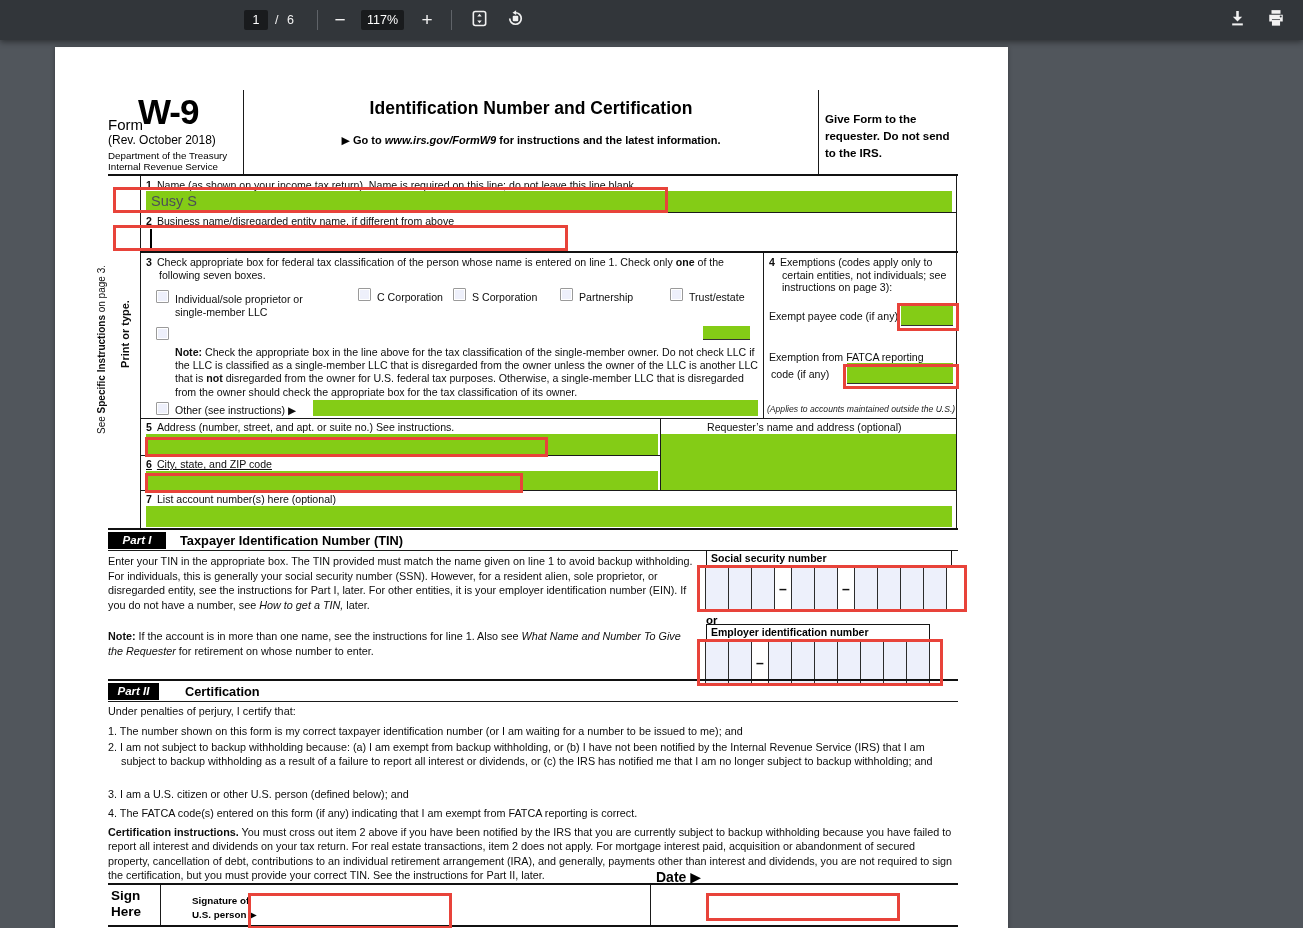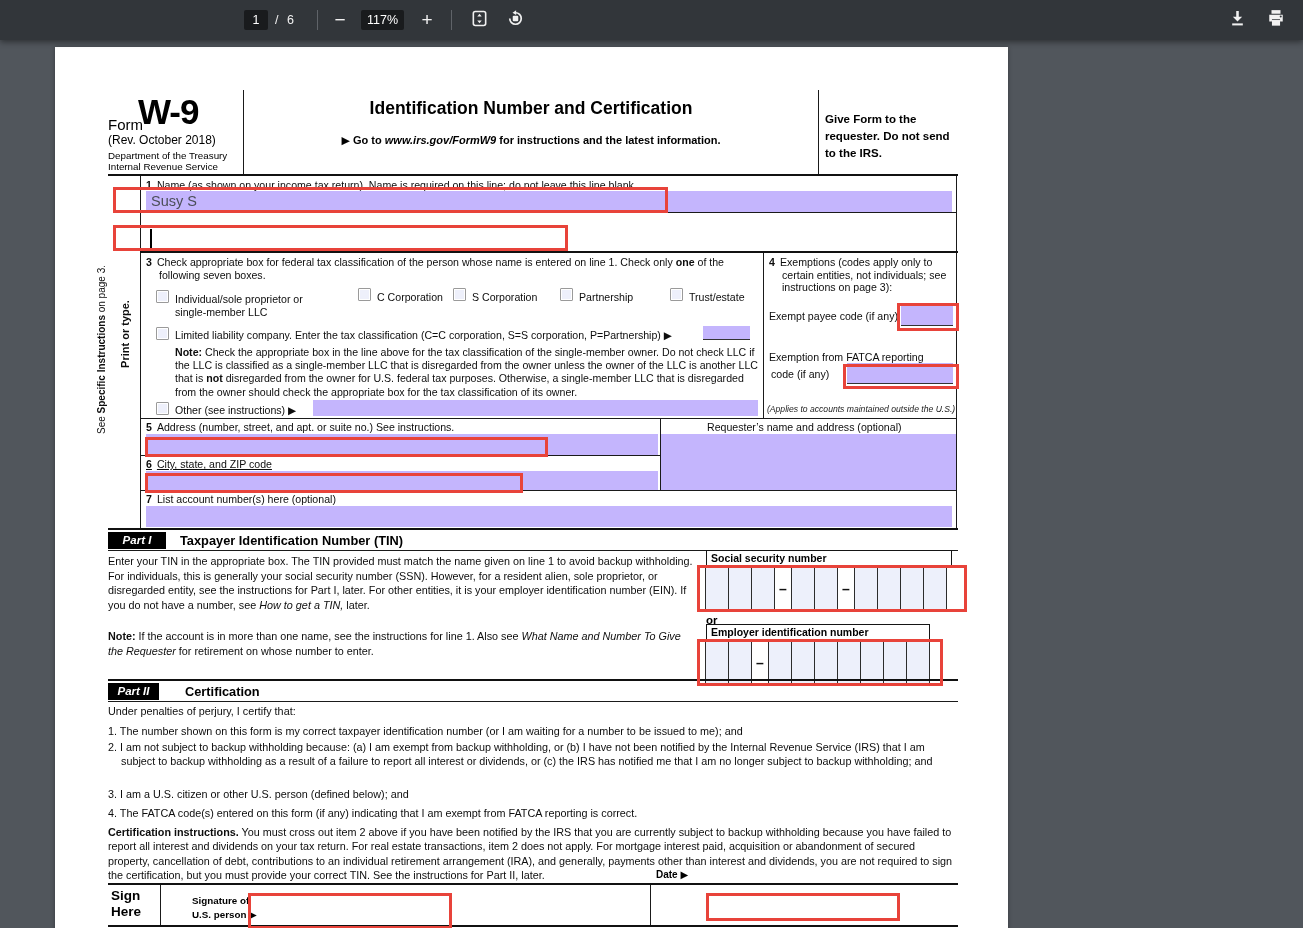--- a/index.html
+++ b/index.html
@@ -24,21 +24,21 @@
             background:#51565c; }
   #page { position:absolute; left:55px; top:7px; width:953px; height:960px;
           background:#fff; box-shadow:0 1px 4px rgba(0,0,0,.35); }
 
   .lbl { font-size:10.6px; color:#0d0d0d; line-height:12.5px; }
   .num { font-weight:bold; margin-right:5px; }
   .b { font-weight:bold; } .i { font-style:italic; }
   .hline { position:absolute; background:#1a1a1a; height:1px; }
   .hline2 { position:absolute; background:#111; height:2px; }
   .vline { position:absolute; background:#1a1a1a; width:1px; }
-  .field { position:absolute; background:#c4b5fd; }
+  .field { position:absolute; background:#84cc16; }
   .redbox { position:absolute; border:3px solid #e8433a; z-index:6; }
   .cb { position:absolute; width:13px; height:13px; background:#eef0fb;
         border:1px solid #9a9a9a; border-radius:1px; box-shadow:inset 0 0 0 1px #fff; }
   .badge { position:absolute; background:#000; color:#fff; font-weight:bold;
            font-style:italic; font-size:11.5px; text-align:center; padding-top:2px; height:17px; }
   .digit-row { position:absolute; display:flex; align-items:center; }
   .dg { width:24px; height:43px; background:#edf0fb; border:1px solid #2c2c2c;
         margin-left:-1px; }
   .dg.first { margin-left:0; }
   .dash { width:16px; text-align:center; font-weight:bold; font-size:14px; color:#111; }
@@ -138,41 +138,43 @@
 
   <div class="abs lbl" style="left:91px; top:132px; width:800px;">
     <span class="num">1</span><span>Name (as shown on your income tax return). Name is required on this line; do not leave this line blank.</span>
   </div>
   <div class="field" style="left:91px; top:144px; width:806px; height:21px;">
     <span class="abs" style="left:5px; top:2px; font-size:14.5px; color:#4b4e58;">Susy S</span>
   </div>
   <div class="redbox" style="left:58px; top:140px; width:555px; height:26px;"></div>
   <div class="hline" style="left:85px; top:165px; width:816px;"></div>
 
+  <div class="abs lbl" style="left:91px; top:168px; width:800px;">
+    <span class="num">2</span><span>Business name/disregarded entity name, if different from above</span>
+  </div>
   <div class="abs" style="left:91px; top:181px; width:806px; height:21px;"></div>
   <div class="caret" style="left:95px; top:182px; height:19px;"></div>
   <div class="redbox" style="left:58px; top:178px; width:455px; height:26px;"></div>
   <div class="hline2" style="left:85px; top:204px; width:818px;"></div>
 
   <div class="abs lbl hang" style="left:91px; top:209px; width:618px;">
     <span class="num">3</span><span>Check appropriate box for federal tax classification of the person whose name is entered on line 1. Check only </span><span class="b">one</span><span> of the following seven boxes.</span>
   </div>
   <div class="cb" style="left:101px; top:243px;"></div>
   <div class="abs lbl" style="left:120px; top:246px; width:152px;">Individual/sole proprietor or single-member LLC</div>
   <div class="cb" style="left:303px; top:241px;"></div>
   <div class="abs lbl" style="left:322px; top:244px;">C Corporation</div>
   <div class="cb" style="left:398px; top:241px;"></div>
   <div class="abs lbl" style="left:417px; top:244px;">S Corporation</div>
   <div class="cb" style="left:505px; top:241px;"></div>
   <div class="abs lbl" style="left:524px; top:244px;">Partnership</div>
   <div class="cb" style="left:615px; top:241px;"></div>
   <div class="abs lbl" style="left:634px; top:244px;">Trust/estate</div>
 
   <div class="cb" style="left:101px; top:280px;"></div>
-  <div class="abs lbl" style="left:120px; top:282px; width:575px;">Limited liability company. Enter the tax classification (C=C corporation, S=S corporation, P=Partnership) ▶</div>
   <div class="field" style="left:648px; top:279px; width:47px; height:14px; border-bottom:1px solid #333;"></div>
 
   <div class="abs lbl" style="left:120px; top:299px; width:588px; line-height:13.2px;">
     <span class="b">Note:</span><span> Check the appropriate box in the line above for the tax classification of the single-member owner.  Do not check LLC if the LLC is classified as a single-member LLC that is disregarded from the owner unless the owner of the LLC is another LLC that is </span><span class="b">not</span><span> disregarded from the owner for U.S. federal tax purposes. Otherwise, a single-member LLC that is disregarded from the owner should check the appropriate box for the tax classification of its owner.</span>
   </div>
 
   <div class="cb" style="left:101px; top:355px;"></div>
   <div class="abs lbl" style="left:120px; top:357px;">Other (see instructions) ▶</div>
   <div class="field" style="left:258px; top:353px; width:445px; height:16px;"></div>
 
@@ -285,20 +287,20 @@
   </div>
   <div class="vline" style="left:105px; top:838px; height:42px;"></div>
   <div class="abs b" style="left:113px; top:847px; font-size:9.8px; line-height:14px;margin-left:24px;">
     <div>Signature of</div>
     <div>U.S. person ▶</div>
   </div>
   <div class="abs" style="left:196px; top:849px; width:198px; height:28px;"></div>
   <div class="redbox" style="left:193px; top:846px; width:204px; height:36px;"></div>
 
   <div class="vline" style="left:595px; top:838px; height:42px;"></div>
-  <div class="abs b" style="left:601px; top:822px; font-size:10px;">Date ▶</div>
+  <div class="abs b" style="left:601px; top:822px; font-size:14px;">Date ▶</div>
   <div class="abs" style="left:654px; top:849px; width:188px; height:22px;"></div>
   <div class="redbox" style="left:651px; top:846px; width:194px; height:28px;"></div>
 
   <div class="hline2" style="left:53px; top:878px; width:850px;"></div>
 
 </div>
 </div>
 
 </body></html>

